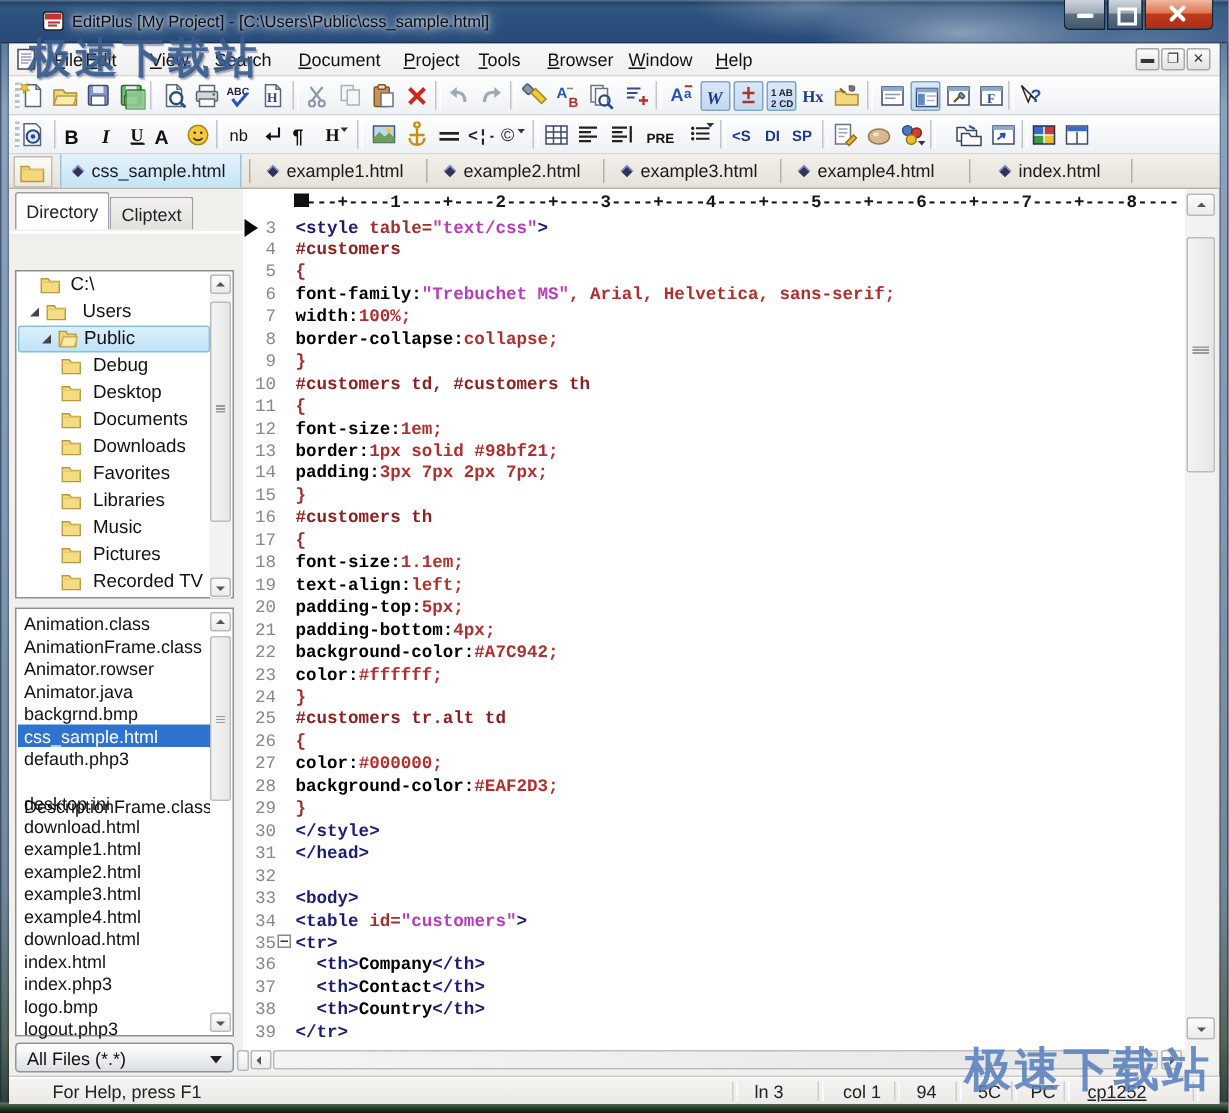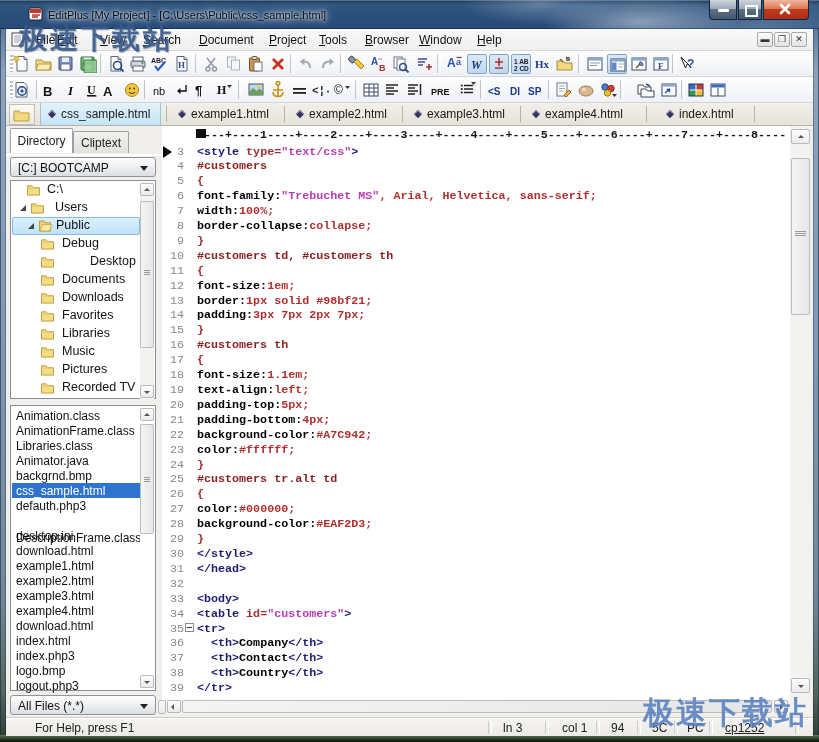--- a/index.html
+++ b/index.html
@@ -568,31 +568,27 @@
     <div class="tabsep" style="left:396px"></div>
     <div class="tabsep" style="left:514px"></div>
     <div class="tabsep" style="left:640px"></div>
     <div class="tabsep" style="left:748px"></div>
   </div>
 
   <div class="ab" id="lpanel">
     <div class="ptab" style="left:4px;top:2px;width:63px;height:25px;background:#fff;border:1px solid #9aa0a8;border-bottom:none;border-radius:2px 2px 0 0;padding-top:5px;">Directory</div>
     <div class="ptab" style="left:67px;top:5px;width:56px;height:22px;background:linear-gradient(#f2f1ee,#e2e1dd);border:1px solid #9aa0a8;border-bottom:none;border-radius:2px 2px 0 0;padding-top:4px;">Cliptext</div>
     <div class="ab" style="left:0;top:28px;width:156px;height:2px;background:#fff;"></div>
-    <div id="combo1" style="top:31px;">
-      <span style="position:absolute;left:7px;top:3px;">[C:] BOOTCAMP</span>
-      <div class="cbarrow"></div>
-    </div>
     <div id="treebox">
       <div class="trow" style="left:36px;top:1px;">C:\</div>
       <div class="trow" style="left:44px;top:19px;">Users</div>
       <div class="ab" style="left:1px;top:36px;width:128px;height:18px;background:linear-gradient(#dcf0fb,#bfe2f7);border:1px solid #84c0e4;border-radius:2px;box-sizing:border-box;"></div>
       <div class="trow" style="left:45px;top:37px;">Public</div>
       <div class="trow" style="left:51px;top:55px;">Debug</div>
-      <div class="trow" style="left:51px;top:73px;margin-left:28px;">Desktop</div>
+      <div class="trow" style="left:51px;top:73px;">Desktop</div>
       <div class="trow" style="left:51px;top:91px;">Documents</div>
       <div class="trow" style="left:51px;top:109px;">Downloads</div>
       <div class="trow" style="left:51px;top:127px;">Favorites</div>
       <div class="trow" style="left:51px;top:145px;">Libraries</div>
       <div class="trow" style="left:51px;top:163px;">Music</div>
       <div class="trow" style="left:51px;top:181px;">Pictures</div>
       <div class="trow" style="left:51px;top:199px;">Recorded TV</div>
 
       <svg class="fold" style="left:15px;top:3px" width="15" height="13" viewBox="0 0 15 13">
         <path d="M1 2h5l1.5 2H14v8H1z" fill="#f4dc82" stroke="#b7983f"></path>
@@ -658,21 +654,21 @@
           <div class="sgrip" style="top:68px;"></div>
         </div>
         <div class="sbbtn" style="bottom:1px;height:13px;">
           <div class="arr" style="left:3px;top:5px;border-top-color:#555;border-bottom:none;"></div>
         </div>
       </div>
     </div>
     <div id="listbox">
       <div class="lrow" style="top:3px;">Animation.class</div>
       <div class="lrow" style="top:18px;">AnimationFrame.class</div>
-      <div class="lrow" style="top:33px;">Libraries.class</div>
+      <div class="lrow" style="top:33px;">Animator.rowser</div>
       <div class="lrow" style="top:48px;">Animator.java</div>
       <div class="lrow" style="top:63px;">backgrnd.bmp</div>
       <div class="ab" style="left:1px;top:77px;width:128px;height:15px;background:#2e74cf;"></div>
       <div class="lrow" style="top:78px;color:#fff;">css_sample.html</div>
       <div class="lrow" style="top:93px;">defauth.php3</div>
       <div class="lrow" style="top:108px;margin-top:17px;">DescriptionFrame.class</div>
       <div class="lrow" style="top:123px;">desktop.ini</div>
       <div class="lrow" style="top:138px;">download.html</div>
       <div class="lrow" style="top:153px;">example1.html</div>
       <div class="lrow" style="top:168px;">example2.html</div>
@@ -739,21 +735,21 @@
 33
 34
 35
 36
 37
 38
 39</pre>
     <div class="ab" style="left:23px;top:497px;width:9px;height:9px;border:1px solid #888;background:#fff;box-sizing:border-box;">
       <div style="position:absolute;left:1px;top:3px;width:5px;height:1px;background:#333;"></div>
     </div>
-    <pre id="code"><span class="t">&lt;style </span><span class="a">type=</span><span class="s">"text/css"</span><span class="t">&gt;</span>
+    <pre id="code"><span class="t">&lt;style </span><span class="a">table=</span><span class="s">"text/css"</span><span class="t">&gt;</span>
 <span class="sel">#customers</span>
 <span class="a">{</span>
 font-family:<span class="s">"Trebuchet MS"</span><span class="v">, Arial, Helvetica, sans-serif;</span>
 width:<span class="v">100%;</span>
 border-collapse:<span class="v">collapse;</span>
 <span class="a">}</span>
 <span class="sel">#customers td, #customers th</span>
 <span class="a">{</span>
 font-size:<span class="v">1em;</span>
 border:<span class="v">1px solid #98bf21;</span>

